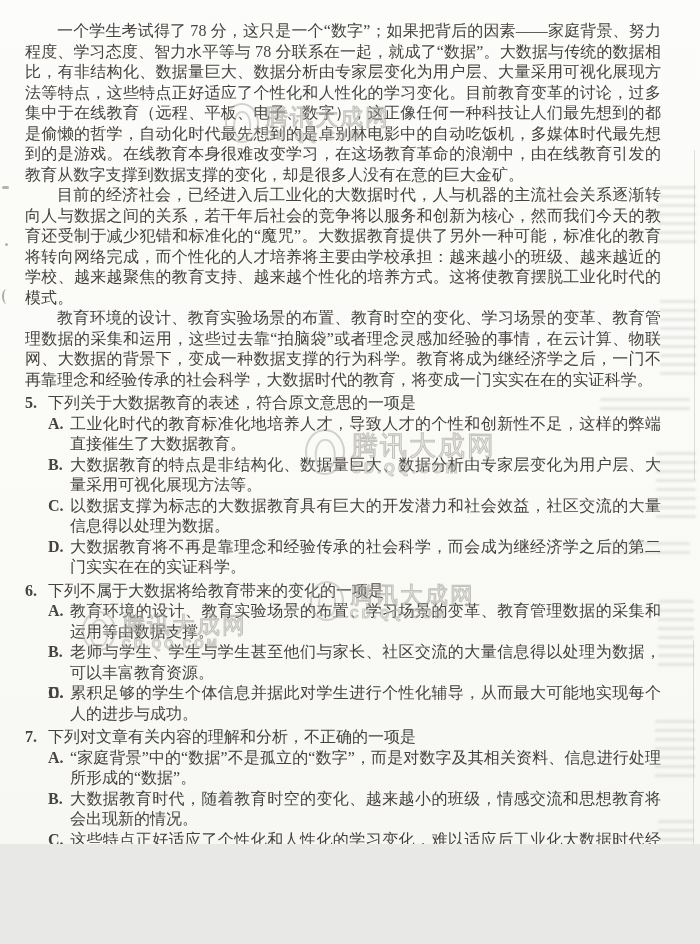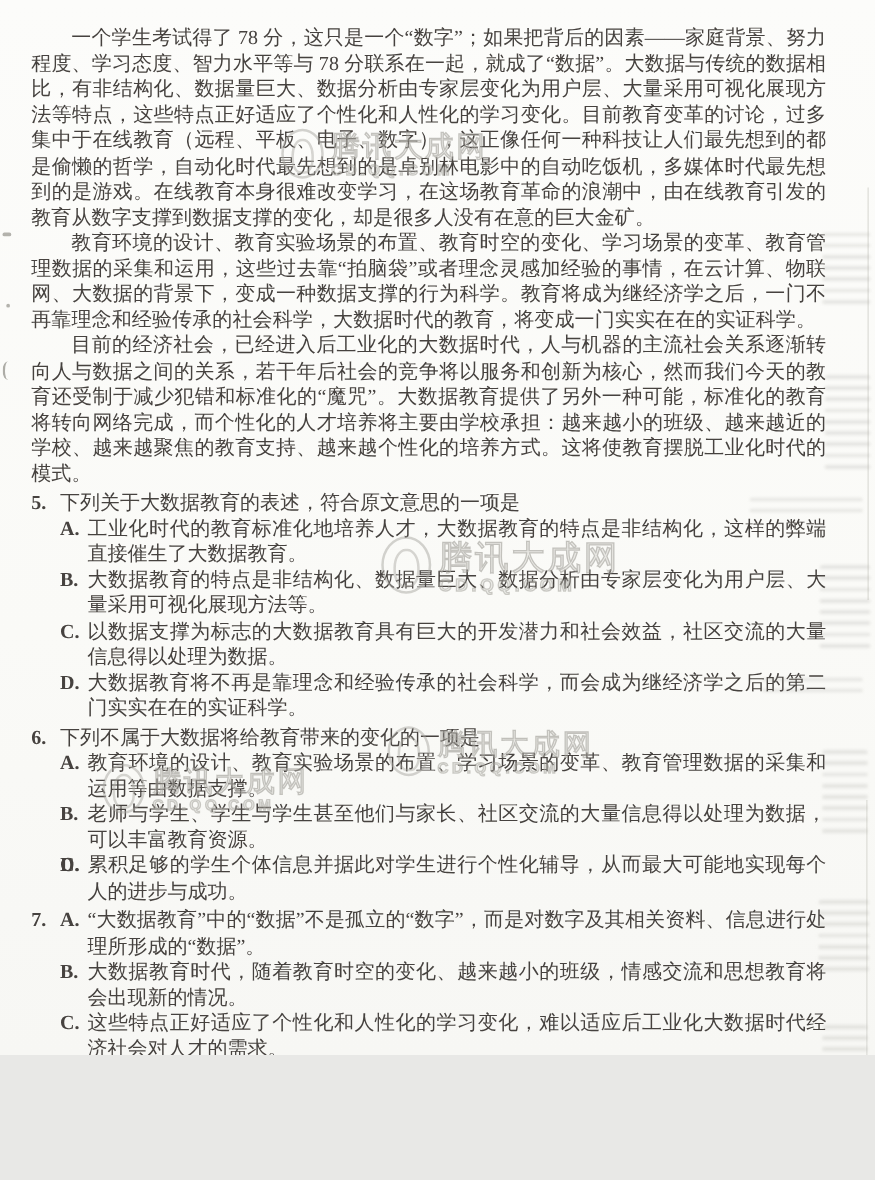--- a/index.html
+++ b/index.html
@@ -87,29 +87,29 @@
   }
 </style>
 </head>
 <body>
 
 <div class="page">
 
   <div class="content">
 
     <p class="body-para">一个学生考试得了 78 分，这只是一个“数字”；如果把背后的因素——家庭背景、努力程度、学习态度、智力水平等与 78 分联系在一起，就成了“数据”。大数据与传统的数据相比，有非结构化、数据量巨大、数据分析由专家层变化为用户层、大量采用可视化展现方法等特点，这些特点正好适应了个性化和人性化的学习变化。目前教育变革的讨论，过多集中于在线教育（远程、平板、电子、数字），这正像任何一种科技让人们最先想到的都是偷懒的哲学，自动化时代最先想到的是卓别林电影中的自动吃饭机，多媒体时代最先想到的是游戏。在线教育本身很难改变学习，在这场教育革命的浪潮中，由在线教育引发的教育从数字支撑到数据支撑的变化，却是很多人没有在意的巨大金矿。</p>
+    <p class="body-para">目前的经济社会，已经进入后工业化的大数据时代，人与机器的主流社会关系逐渐转向人与数据之间的关系，若干年后社会的竞争将以服务和创新为核心，然而我们今天的教育还受制于减少犯错和标准化的“魔咒”。大数据教育提供了另外一种可能，标准化的教育将转向网络完成，而个性化的人才培养将主要由学校承担：越来越小的班级、越来越近的学校、越来越聚焦的教育支持、越来越个性化的培养方式。这将使教育摆脱工业化时代的模式。</p>
     <p class="body-para">教育环境的设计、教育实验场景的布置、教育时空的变化、学习场景的变革、教育管理数据的采集和运用，这些过去靠“拍脑袋”或者理念灵感加经验的事情，在云计算、物联网、大数据的背景下，变成一种数据支撑的行为科学。教育将成为继经济学之后，一门不再靠理念和经验传承的社会科学，大数据时代的教育，将变成一门实实在在的实证科学。</p>
-    <p class="body-para">目前的经济社会，已经进入后工业化的大数据时代，人与机器的主流社会关系逐渐转向人与数据之间的关系，若干年后社会的竞争将以服务和创新为核心，然而我们今天的教育还受制于减少犯错和标准化的“魔咒”。大数据教育提供了另外一种可能，标准化的教育将转向网络完成，而个性化的人才培养将主要由学校承担：越来越小的班级、越来越近的学校、越来越聚焦的教育支持、越来越个性化的培养方式。这将使教育摆脱工业化时代的模式。</p>
 
     <div class="question">
       <div class="stem-row">
         <span class="qnum">5.</span><span>下列关于大数据教育的表述，符合原文意思的一项是</span>
       </div>
       <div class="option">
-        <span class="opt-label">A.</span><span>工业化时代的教育标准化地培养人才，大数据教育的特点是非结构化，这样的弊端直接催生了大数据教育。</span>
+        <span class="opt-label">A.</span><span>工业化时代的教育标准化地培养人才，导致人才的个性和创新性不足，这样的弊端直接催生了大数据教育。</span>
       </div>
       <div class="option">
         <span class="opt-label">B.</span><span>大数据教育的特点是非结构化、数据量巨大、数据分析由专家层变化为用户层、大量采用可视化展现方法等。</span>
       </div>
       <div class="option">
         <span class="opt-label">C.</span><span>以数据支撑为标志的大数据教育具有巨大的开发潜力和社会效益，社区交流的大量信息得以处理为数据。</span>
       </div>
       <div class="option">
         <span class="opt-label">D.</span><span>大数据教育将不再是靠理念和经验传承的社会科学，而会成为继经济学之后的第二门实实在在的实证科学。</span>
       </div>
@@ -128,24 +128,24 @@
       <div class="option">
         <span class="opt-label">C.</span>
       </div>
       <div class="option">
         <span class="opt-label">D.</span><span>累积足够的学生个体信息并据此对学生进行个性化辅导，从而最大可能地实现每个人的进步与成功。</span>
       </div>
     </div>
 
     <div class="question">
       <div class="stem-row">
-        <span class="qnum">7.</span>
-      </div>
-      <div class="option">
-        <span class="opt-label">A.</span><span>“大数据教育”中的“数据”不是孤立的“数字”，而是对数字及其相关资料、信息进行处理所形成的“数据”。</span>
+        <span class="qnum">7.</span><span>下列对文章有关内容的理解和分析，不正确的一项是</span>
+      </div>
+      <div class="option">
+        <span class="opt-label">A.</span><span>“家庭背景”中的“数据”不是孤立的“数字”，而是对数字及其相关资料、信息进行处理所形成的“数据”。</span>
       </div>
       <div class="option">
         <span class="opt-label">B.</span><span>大数据教育时代，随着教育时空的变化、越来越小的班级，情感交流和思想教育将会出现新的情况。</span>
       </div>
       <div class="option">
         <span class="opt-label">C.</span><span>这些特点正好适应了个性化和人性化的学习变化，难以适应后工业化大数据时代经济社会对人才的需求。</span>
       </div>
       <div class="option">
         <span class="opt-label">D.</span><span>大数据教育由网络完成标准化教育，而学校主要承担个性化人才的培养工作，教师需求量将大为减少。</span>
       </div>

